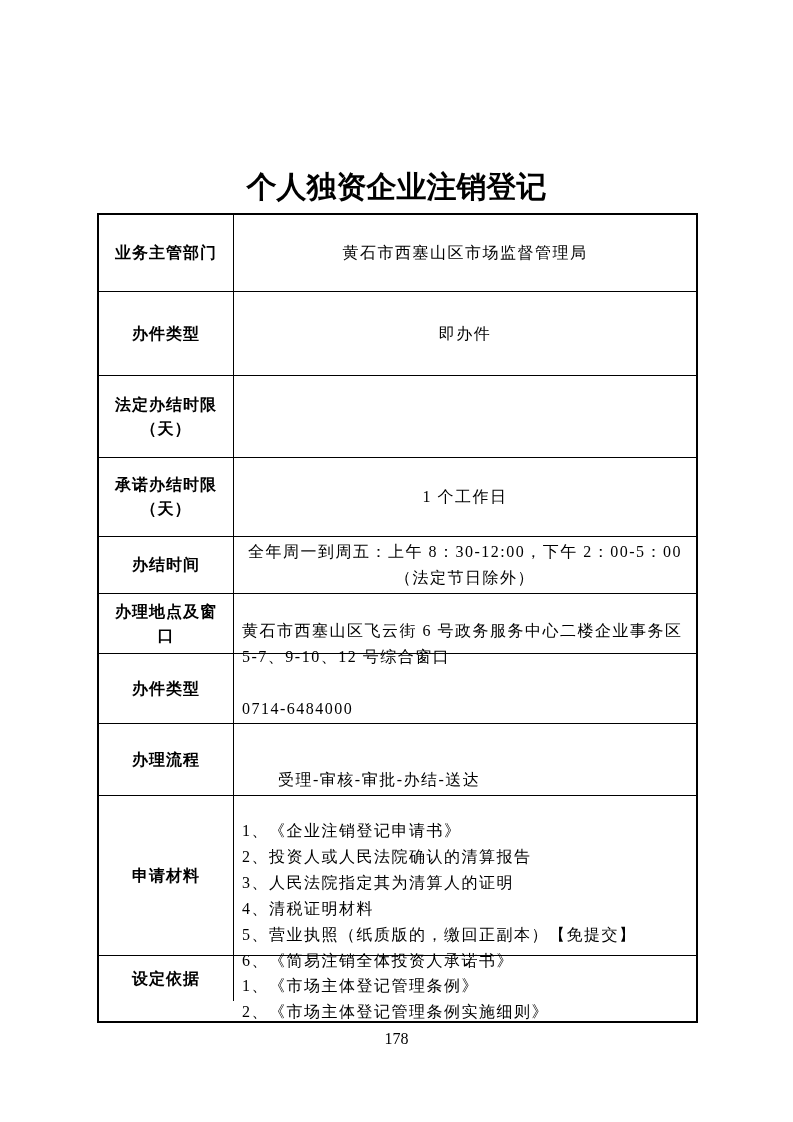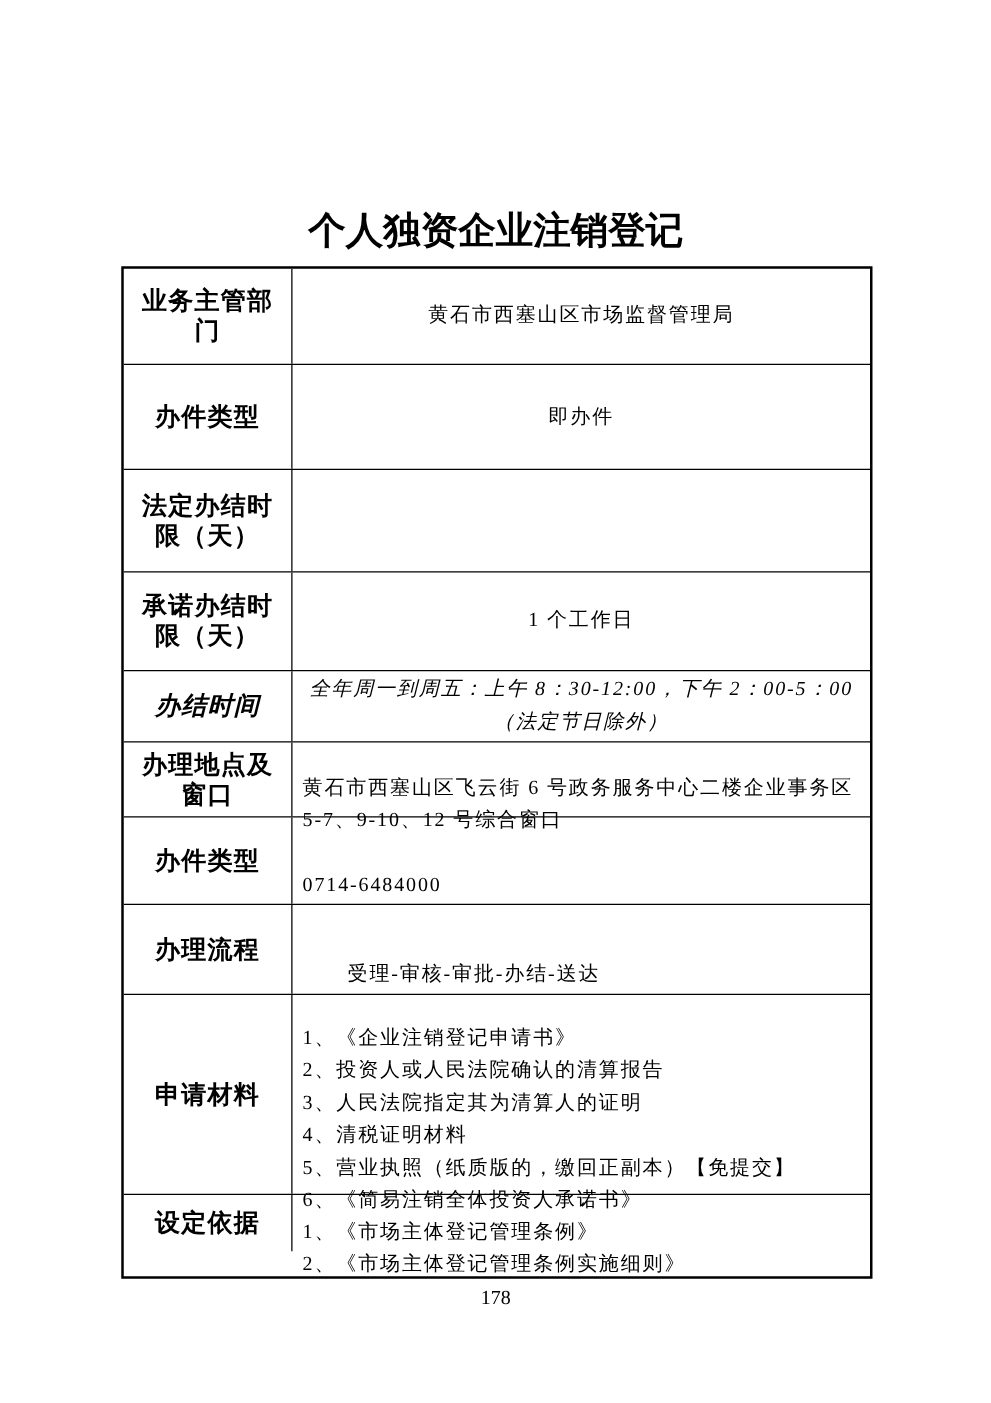--- a/index.html
+++ b/index.html
@@ -18,21 +18,21 @@
   }
   .doc-title {
     position: absolute;
     top: 167px;
     left: 0;
     width: 793px;
     text-align: center;
     font-size: 30px;
     line-height: 40px;
     font-weight: bold;
-    font-family: Liberation Mono, monospace;
+    font-family: Liberation Serif, serif;
     letter-spacing: 0px;
   }
   .info-table {
     position: absolute;
     top: 213px;
     left: 97px;
     width: 601px;
     height: 810px;
     border: 2px solid #000000;
     box-sizing: border-box;
@@ -43,37 +43,37 @@
     display: flex;
     flex-direction: row;
     box-sizing: border-box;
     border-top: 1px solid #000000;
   }
   .row:first-child { border-top: none; }
   .r0 { height: 76px; }
   .r1 { height: 84px; }
   .r2 { height: 82px; }
   .r3 { height: 79px; }
-  .r4 { height: 57px; font-style: italic; }
+  .r4 { height: 57px; }
   .r5 { height: 60px; }
   .r6 { height: 70px; }
   .r7 { height: 72px; gap: 36px; }
   .r8 { height: 160px; }
   .r9 { height: 46px; }
   .cell-label {
     width: 135px;
     box-sizing: border-box;
     border-right: 1px solid #000000;
     display: flex;
     align-items: center;
     justify-content: center;
     text-align: center;
     font-family: "Liberation Sans", "DejaVu Sans", sans-serif;
     font-weight: bold;
-    font-size: 20px;
+    font-size: 16px;
     line-height: 24px;
     letter-spacing: 1px;
     padding: 0 13px;
   }
   .cell-value {
     flex: 1;
     box-sizing: border-box;
     display: flex;
     flex-direction: column;
     justify-content: center;

